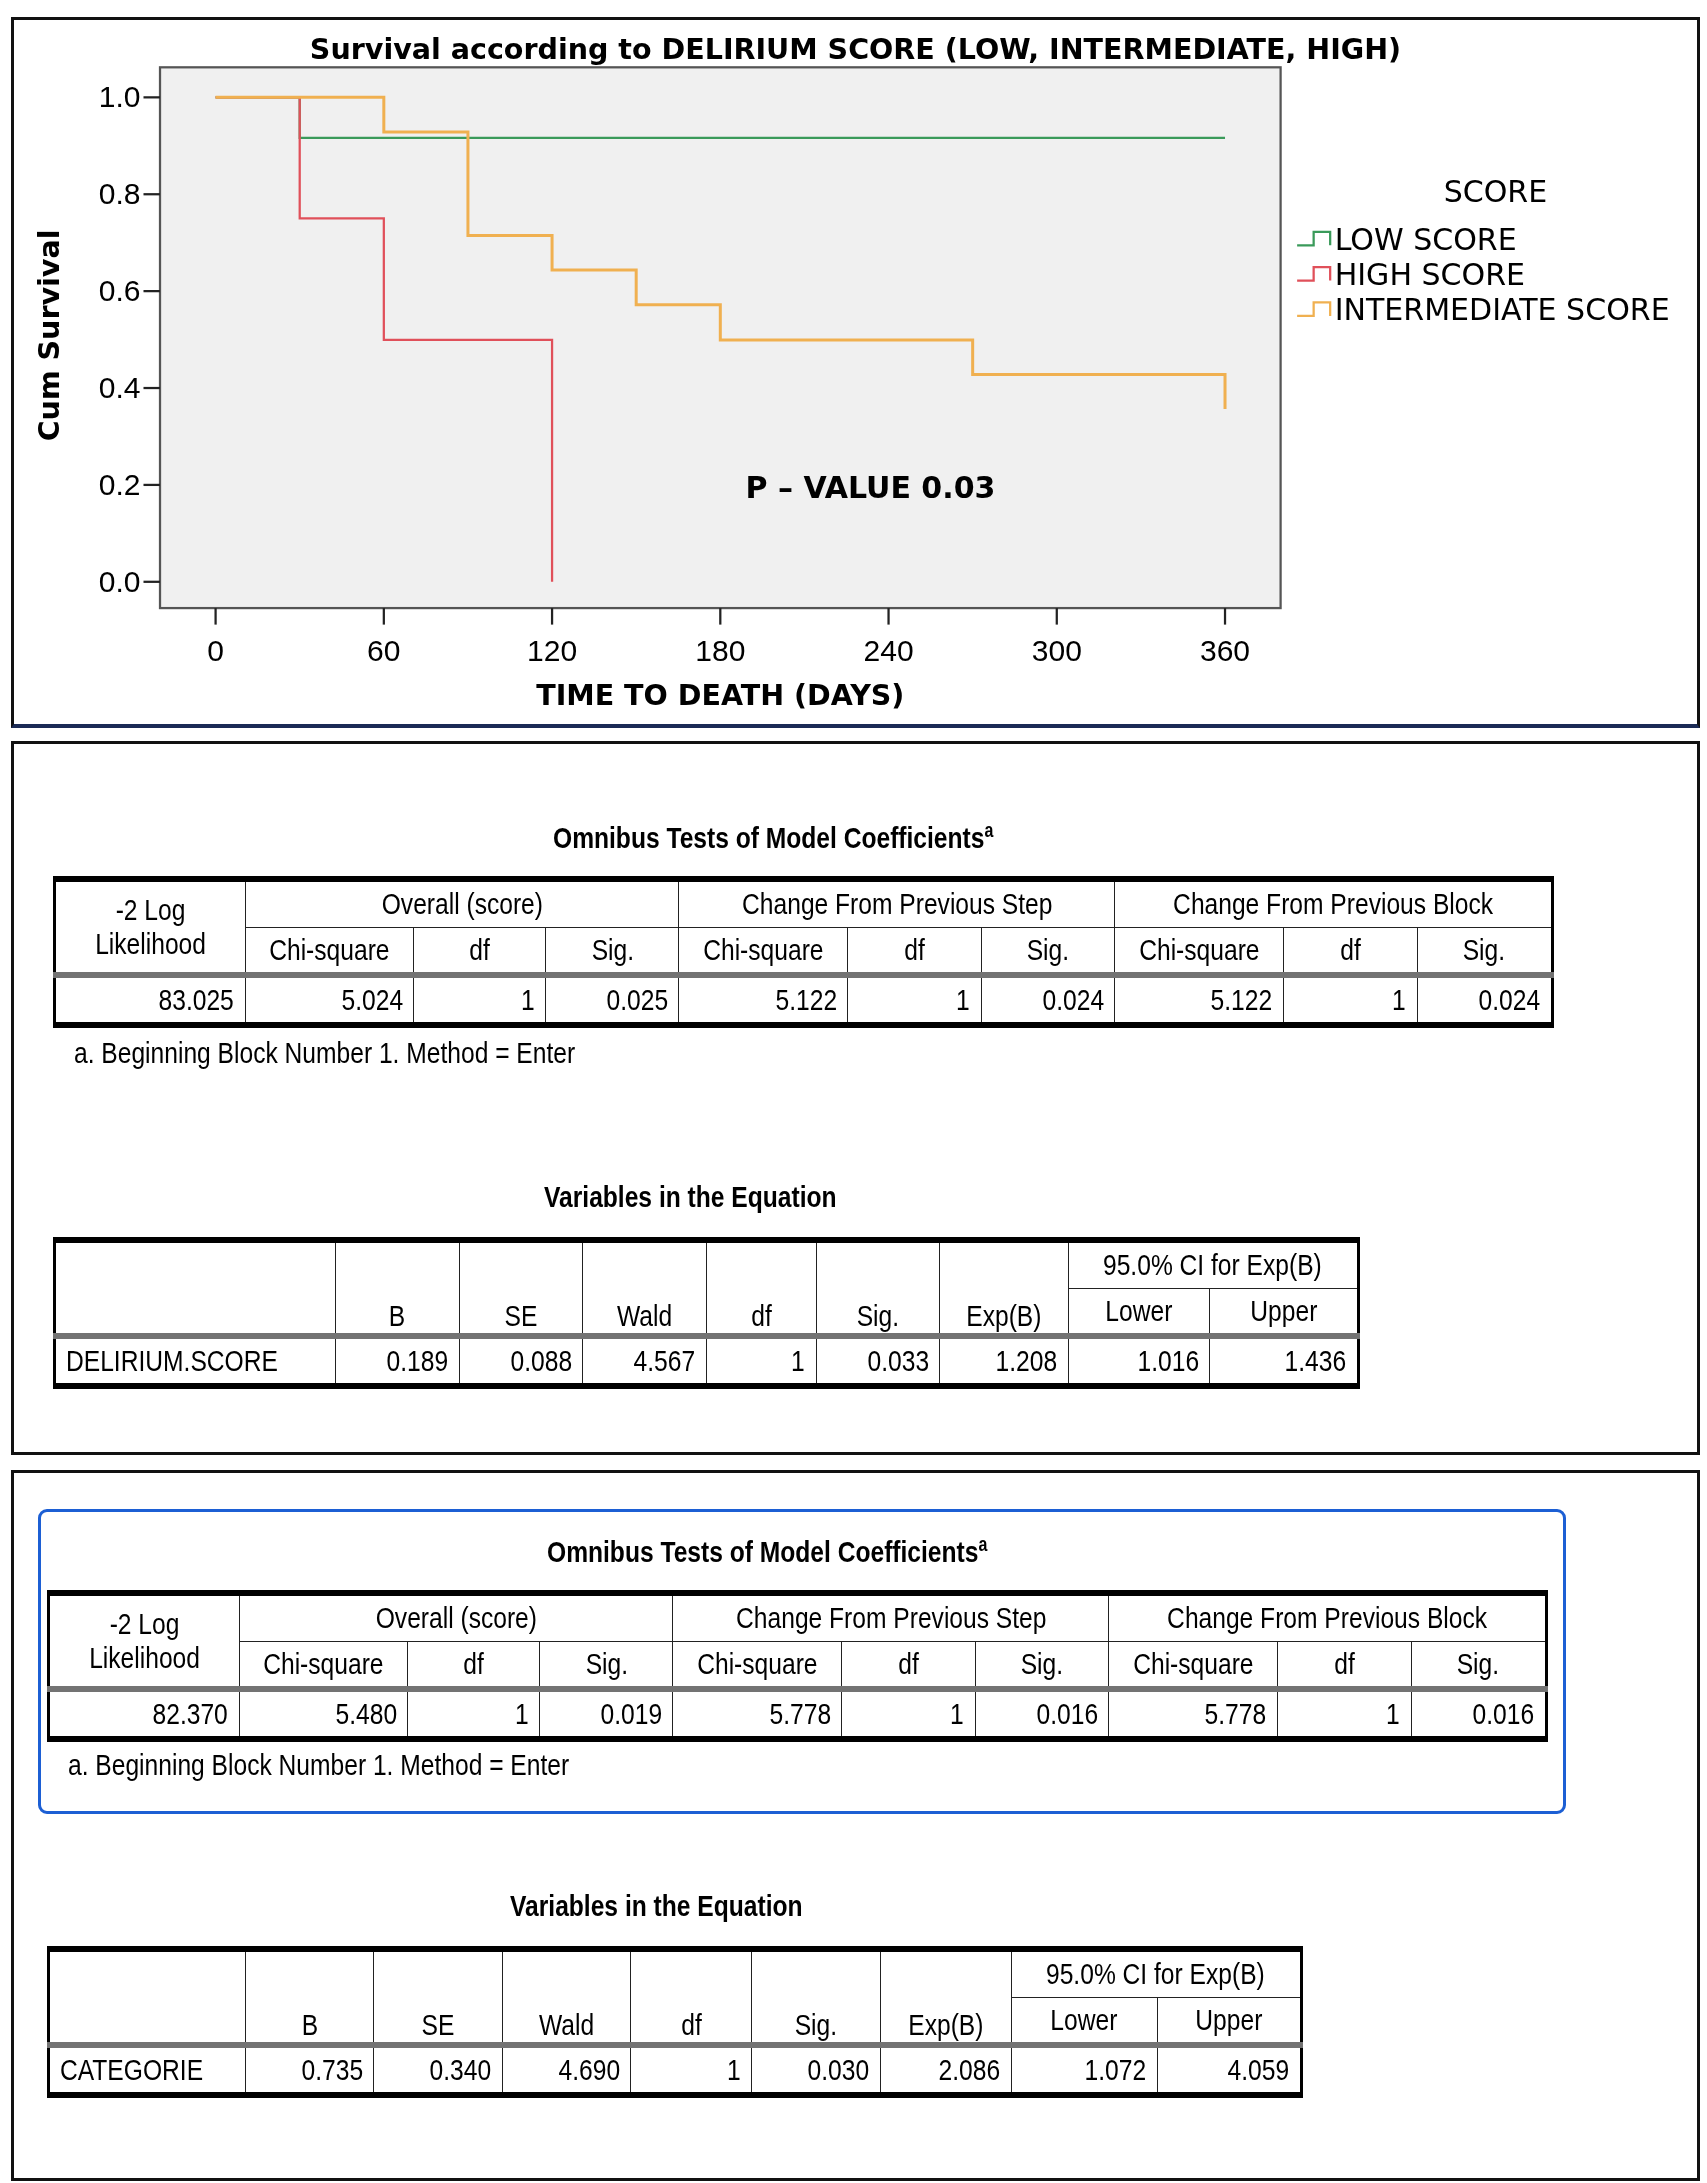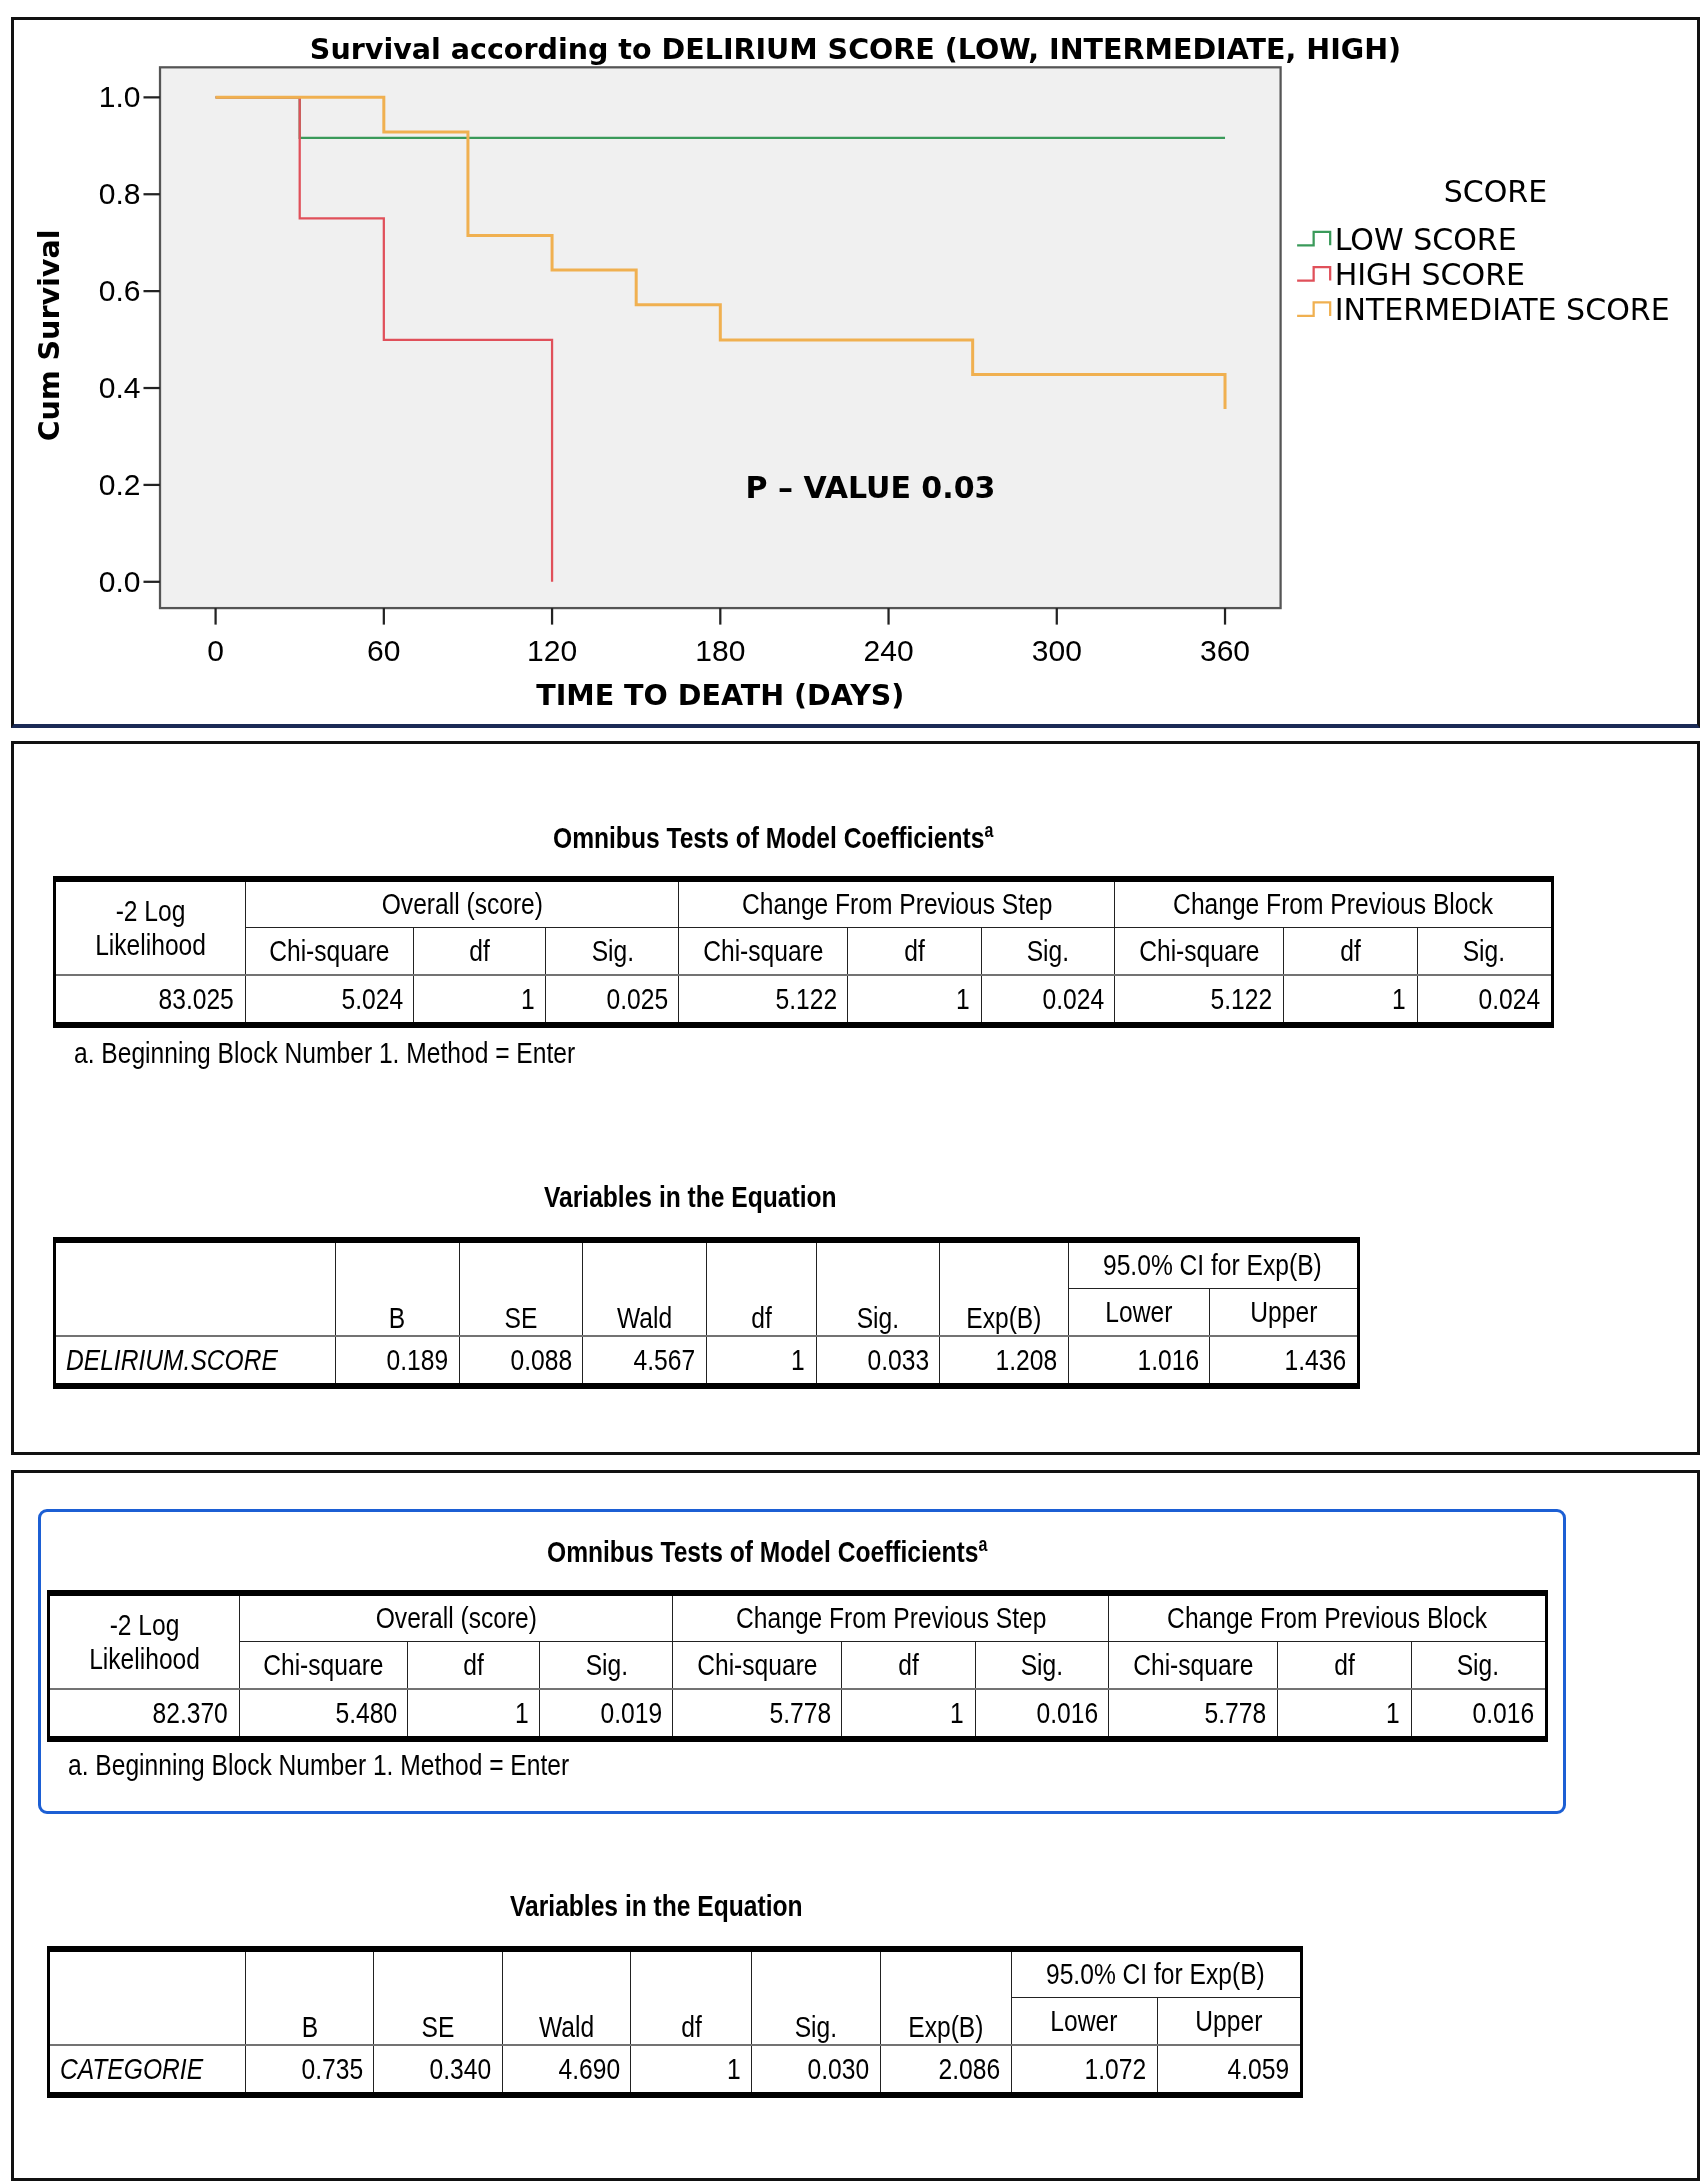--- a/index.html
+++ b/index.html
@@ -16,22 +16,22 @@
   .legend-title { font-family: "DejaVu Sans", sans-serif; font-size: 40px; }
   .legend-label { font-family: "DejaVu Sans", sans-serif; font-size: 40px; }
   .annotation { font-family: "DejaVu Sans", sans-serif; font-weight: bold; font-size: 40px; }
 
   .tbl-title { position: absolute; font-family: "Liberation Sans", sans-serif; font-weight: bold; font-size: 30px; transform: scaleX(0.82); transform-origin: left top; white-space: nowrap; }
   .tbl-title sup { font-size: 19.5px; }
   table.spss { position: absolute; border-collapse: collapse; border-top: 6px solid #000; border-bottom: 6px solid #000; border-left: 3.8px solid #000; border-right: 3.8px solid #000; font-family: "Liberation Sans", sans-serif; font-size: 30px; }
   table.spss td, table.spss th { border: 1.5px solid #222; padding: 0 10.5px; font-weight: normal; height: 48px; white-space: nowrap; }
   table.spss th { text-align: center; }
   table.spss td.num { text-align: right; }
-  table.spss tr.data-row td { border-top: 2px solid #737373; height: 50px; }
-  table.spss .label-cell { text-align: right; font-style: italic; }
+  table.spss tr.data-row td { border-top: 6px solid #737373; height: 50px; }
+  table.spss .label-cell { text-align: right; }
   .cond { display: inline-block; transform: scaleX(0.82); transform-origin: center; }
   .cond-r { display: inline-block; transform: scaleX(0.82); transform-origin: right center; }
   .cond-l { display: inline-block; transform: scaleX(0.82); transform-origin: left center; }
   .footnote { position: absolute; font-family: "Liberation Sans", sans-serif; font-size: 30px; transform: scaleX(0.82); transform-origin: left top; white-space: nowrap; }
   .focus-box { position: absolute; border: 3.8px solid #1c5fd4; border-radius: 9px; }
 </style>
 </head>
 <body>
 
 <div class="panel" id="panel-chart">

